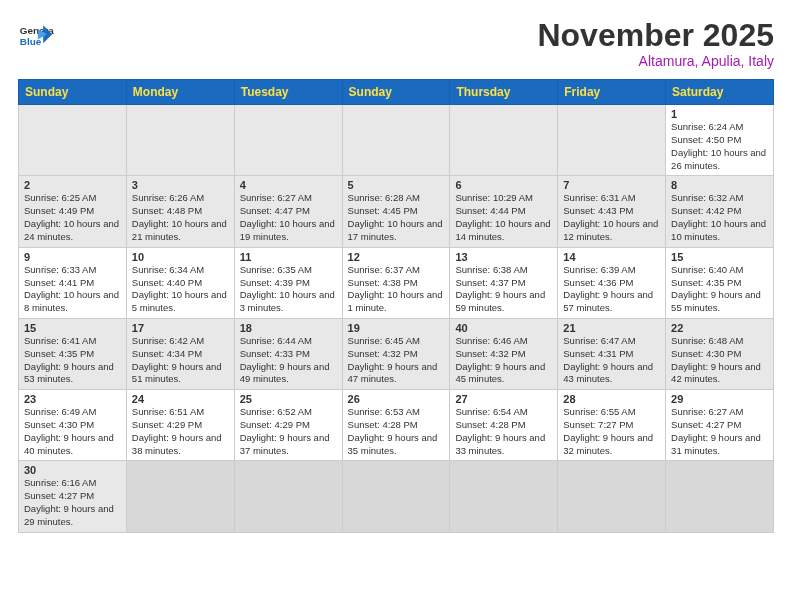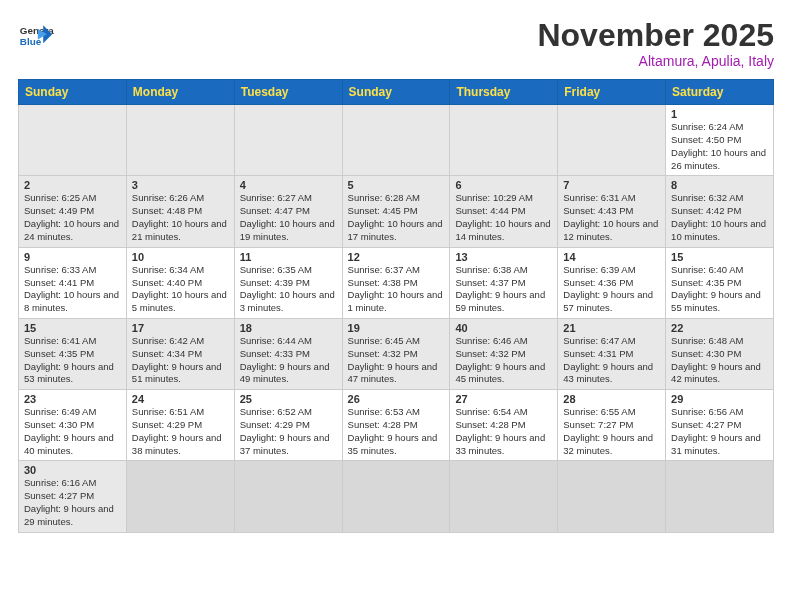--- a/index.html
+++ b/index.html
@@ -307,21 +307,21 @@
 Daylight: 9 hours and 33 minutes.</div>
           </td>
           <td>
             <span class="day-number">28</span>
             <div class="day-info">Sunrise: 6:55 AM
 Sunset: 7:27 PM
 Daylight: 9 hours and 32 minutes.</div>
           </td>
           <td>
             <span class="day-number">29</span>
-            <div class="day-info">Sunrise: 6:56 AM
+            <div class="day-info">Sunrise: 6:27 AM
 Sunset: 4:27 PM
 Daylight: 9 hours and 31 minutes.</div>
           </td>
         </tr>
         <tr class="row-even">
           <td>
             <span class="day-number">30</span>
             <div class="day-info">Sunrise: 6:16 AM
 Sunset: 4:27 PM
 Daylight: 9 hours and 29 minutes.</div>

